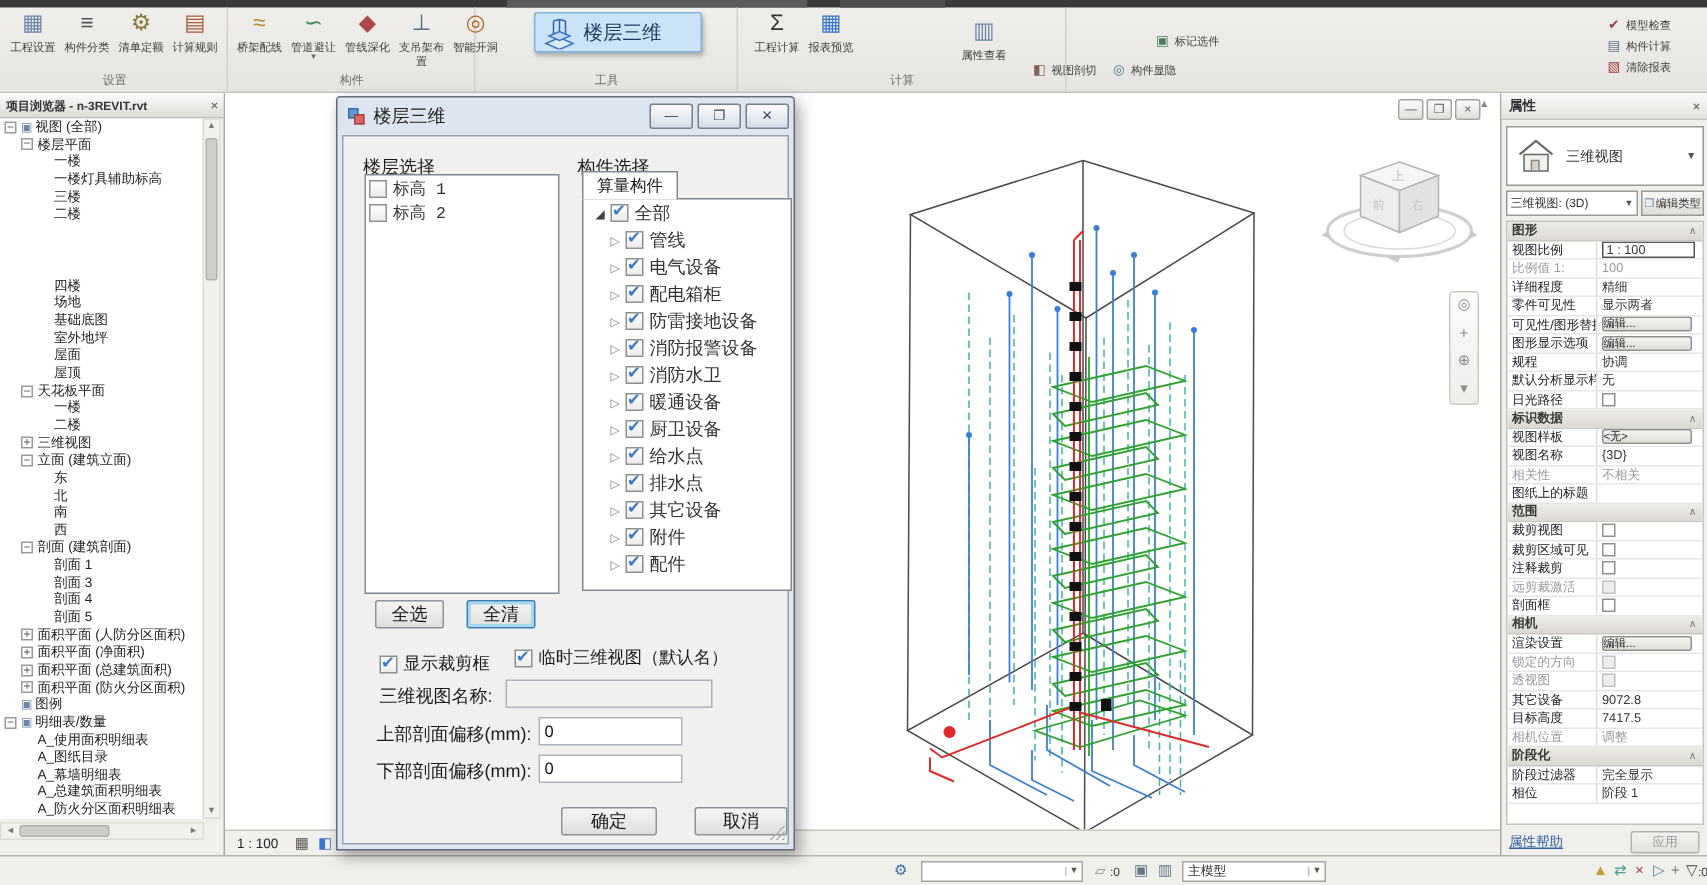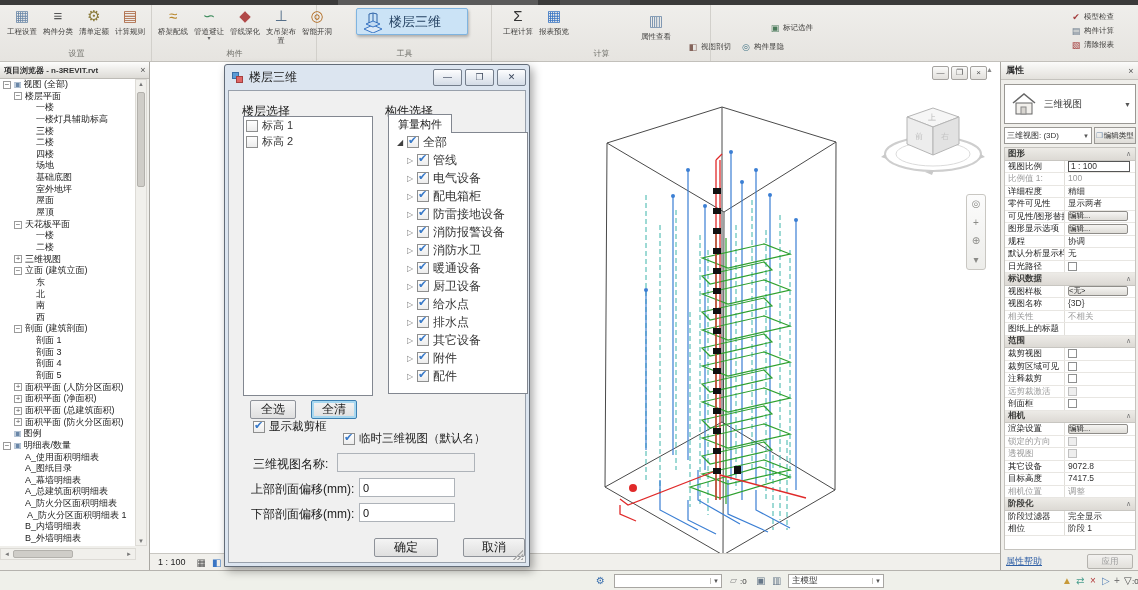--- a/index.html
+++ b/index.html
@@ -62,21 +62,21 @@
 
   
   #dialog { position:absolute; left:224px; top:64px; width:306px; height:503px; background:#dce5f0; border:1px solid #636c78; border-radius:3px 3px 0 0; box-shadow:3px 4px 10px rgba(0,0,0,.35); z-index:20; }
   #dlg-body { position:absolute; left:3px; top:25px; right:3px; bottom:3px; background:#f0f0f0; border:1px solid #98a0ab; }
   #dlg-titlebar { position:absolute; left:0; top:0; width:100%; height:25px; display:flex; align-items:center; }
   #dlg-icon { width:11px; height:11px; margin-left:7px; position:relative; }
   #dlg-icon i { position:absolute; display:block; }
   #dlg-title { font-size:12px; color:#222; margin-left:6px; flex:1; }
   .tb-btn { width:29px; height:17px; border:1px solid #747e8c; border-radius:2px; background:linear-gradient(#fdfdfe,#d4dce7); font-size:9px; line-height:15px; text-align:center; color:#3d4document5; margin-right:3px; color:#39455a; }
   .dlg-label { position:absolute; font-size:12px; color:#1a1a1a; }
-  #floor-list { position:absolute; left:14px; top:50px; width:130px; height:280px; background:#fff; border:1px solid #828790; }
+  #floor-list { position:absolute; left:14px; top:50px; width:130px; height:280px; background:#fff; border:1px solid #828790;font-family:Liberation Mono, monospace; }
   .floor-item { display:flex; align-items:center; height:15px; margin:1px 0 0 2px; font-size:11px; }
   .wchk { width:12px; height:12px; border:1px solid #8e8f8f; background:linear-gradient(#fefefe,#ececec); margin-right:4px; position:relative; flex:none; }
   .wchk.on::after { content:"✔"; position:absolute; left:0px; top:-3px; font-size:11px; color:#3879c8; }
   #comp-tab { position:absolute; left:159px; top:48px; width:64px; height:19px; background:#fff; border:1px solid #828790; border-bottom:none; font-size:11px; text-align:center; line-height:18px; color:#1a1a1a; z-index:2; }
   #comp-box { position:absolute; left:159px; top:66px; width:140px; height:262px; background:#fff; border:1px solid #828790; }
   .comp-row { display:flex; align-items:center; height:18px; font-size:12px; white-space:nowrap; }
   .comp-arrow { width:10px; text-align:center; font-size:8px; color:#808080; margin-right:2px; flex:none; }
   .comp-arrow.root { color:#404040; font-size:8px; }
   .dlg-btn { position:absolute; height:19px; background:linear-gradient(#f4f4f4,#dfdfdf); border:1px solid #8e9299; border-radius:2px; font-size:12px; text-align:center; color:#1a1a1a; line-height:17px; }
   .dlg-btn.focus { border:1px solid #3c7fb1; box-shadow:0 0 0 2px #a8d8f0 inset; }
@@ -267,21 +267,21 @@
         <span class="t-label">一楼灯具辅助标高</span>
       </div>
       <div class="tree-row" style="padding-left: 25px;">
         <span class="expander none"></span>
         <span class="t-label">三楼</span>
       </div>
       <div class="tree-row" style="padding-left: 25px;">
         <span class="expander none"></span>
         <span class="t-label">二楼</span>
       </div>
-      <div class="tree-row" style="padding-left: 25px;">
+      <div class="tree-row" style="padding-left: 25px; margin-top: 36px;">
         <span class="expander none"></span>
         <span class="t-label">四楼</span>
       </div>
       <div class="tree-row" style="padding-left: 25px;">
         <span class="expander none"></span>
         <span class="t-label">场地</span>
       </div>
       <div class="tree-row" style="padding-left: 25px;">
         <span class="expander none"></span>
         <span class="t-label">基础底图</span>
@@ -611,21 +611,21 @@
         <div class="comp-row" style="padding-left: 16px;">
           <span class="comp-arrow">▷</span>
           <span class="wchk on"></span>
           <span>配件</span>
         </div>
       </div>
 
     <div class="dlg-btn" style="left:21px;top:309px;width:46px">全选</div>
     <div class="dlg-btn focus" style="left:82px;top:309px;width:46px">全清</div>
 
-    <div class="dlg-check" style="left:24px;top:328px">
+    <div class="dlg-check" style="left:24px;top:344px">
       <span class="wchk on"></span>
       <span>显示裁剪框</span>
     </div>
     <div class="dlg-check" style="left:114px;top:340px">
       <span class="wchk on"></span>
       <span>临时三维视图（默认名）</span>
     </div>
 
     <span class="dlg-label" style="left:24px;top:365px">三维视图名称:</span>
     <input class="dlg-input" style="left: 108px; top: 362px; width: 138px;" disabled="" value="">

